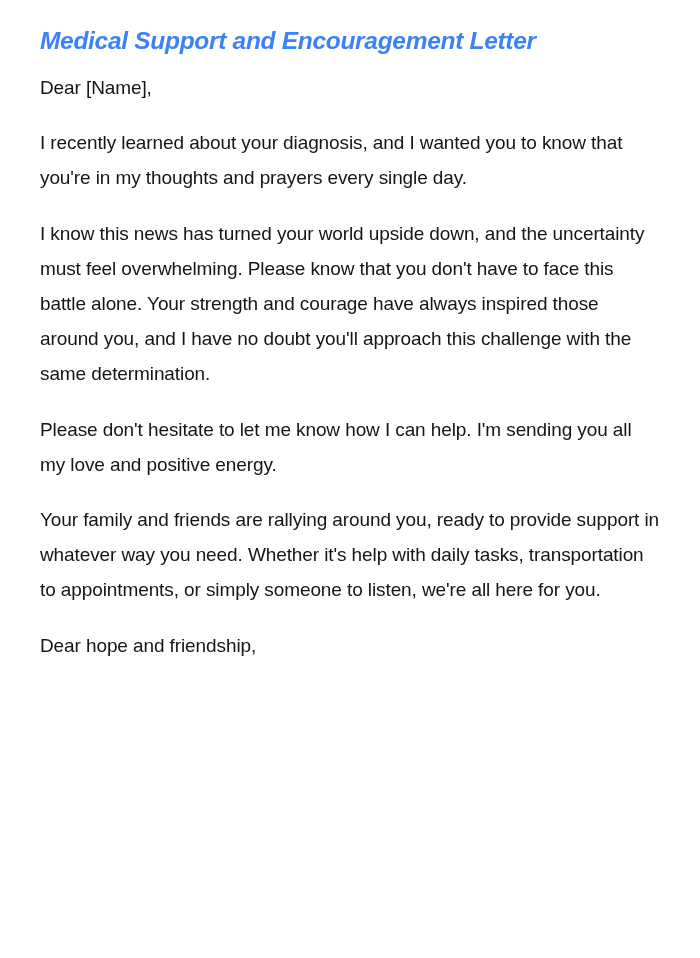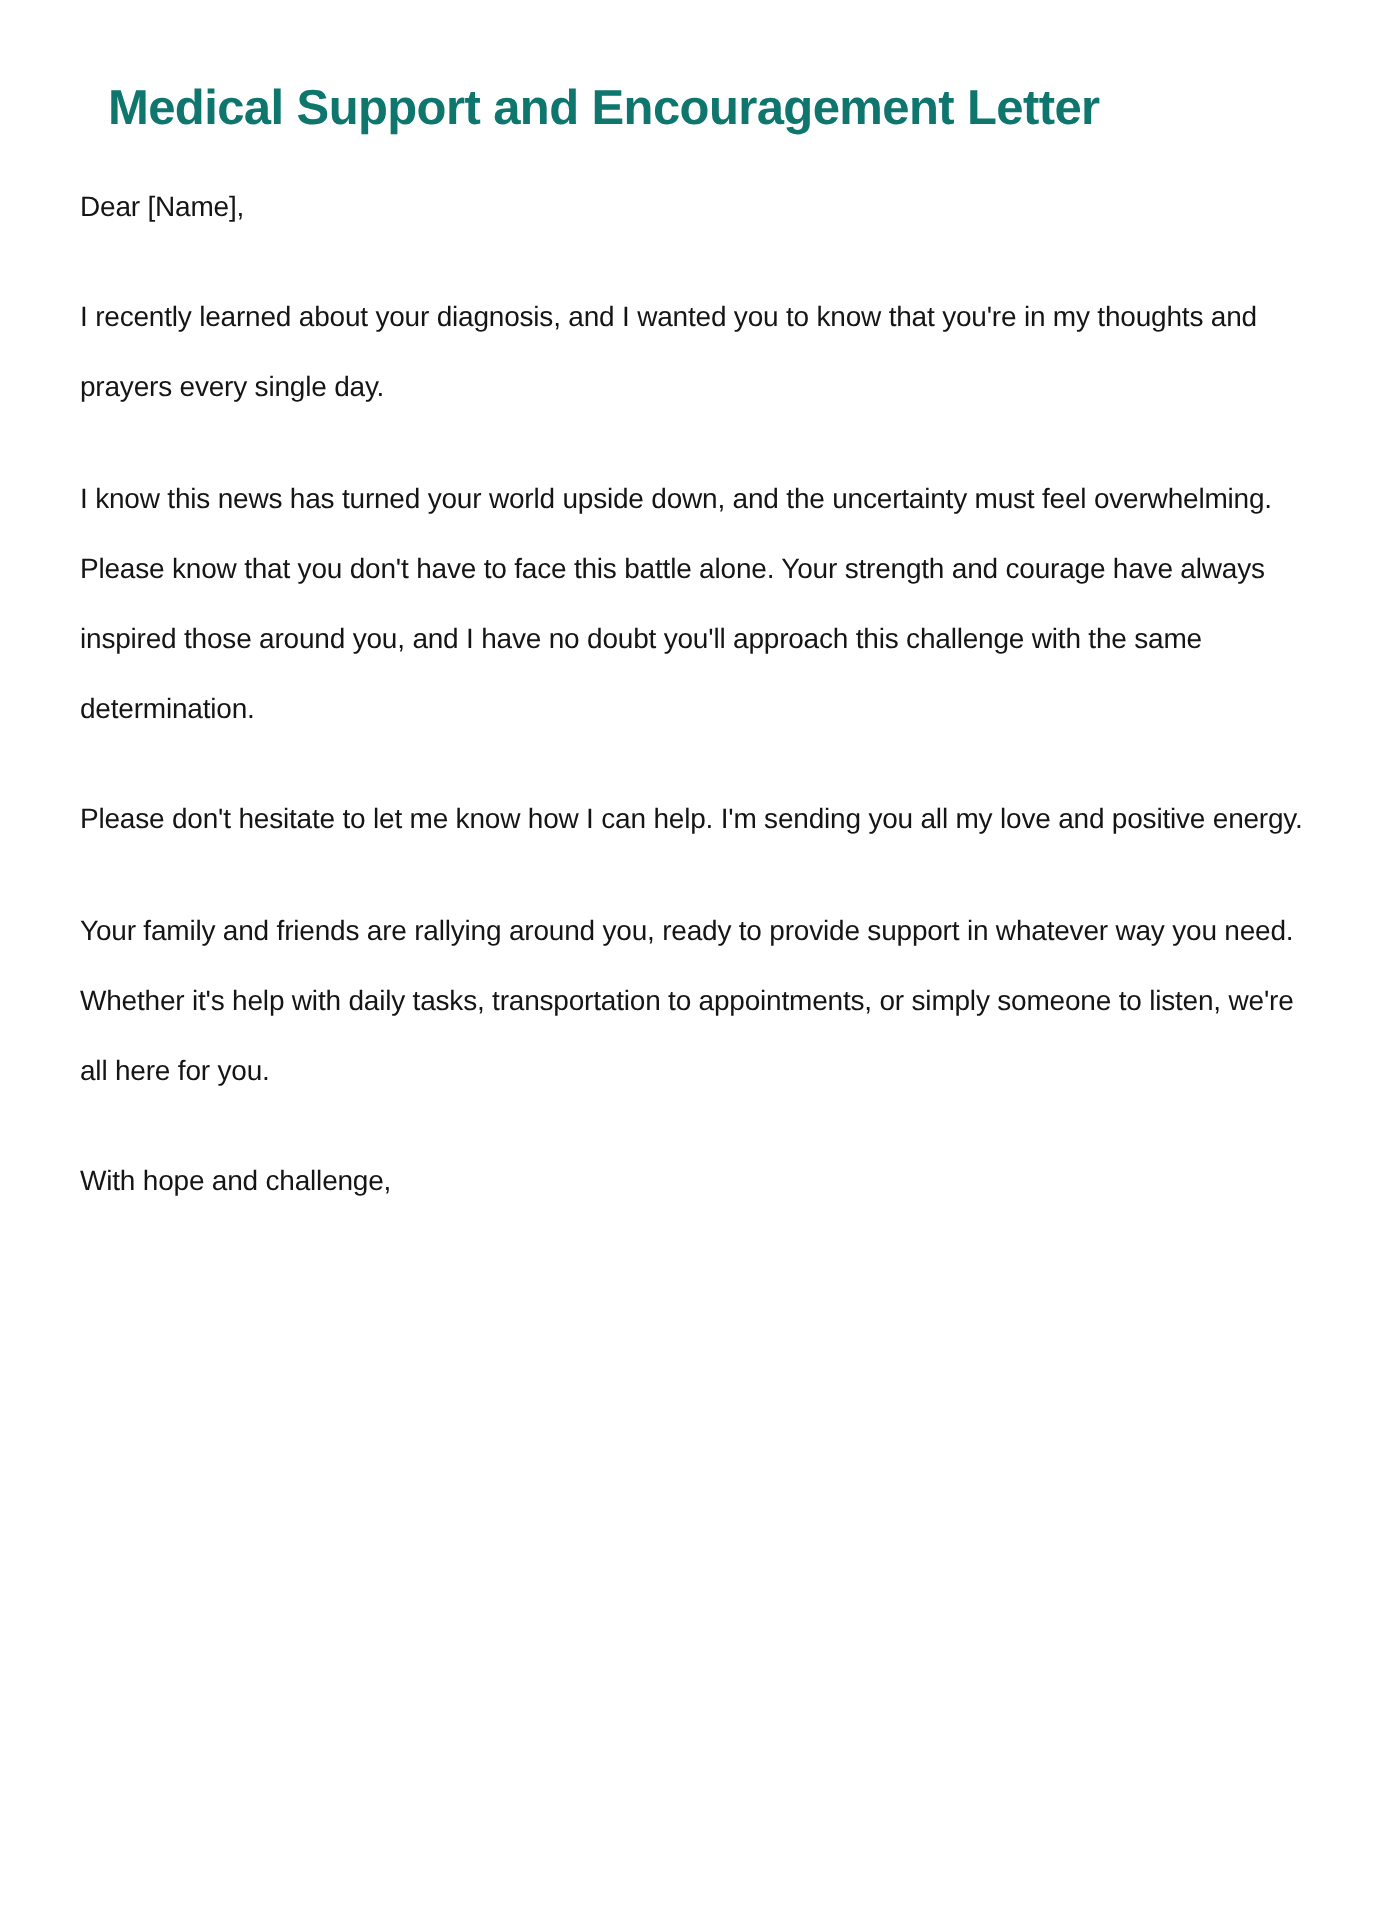--- a/index.html
+++ b/index.html
@@ -15,46 +15,47 @@
       color: #111111;
     }
     .page {
       position: relative;
       width: 700px;
       height: 958px;
       box-sizing: border-box;
       padding: 24px 40px 0 40px;
     }
     .title {
-      margin: 14px;
+      margin: 0;
       font-size: 24.5px;
       font-weight: bold;
       line-height: 34px;
       letter-spacing: -0.3px;
-      color: #0f766e;
+      color: #3b82f6;
+      font-style: italic;
     }
     .letter {
       margin-top: 12px;
     }
     .para {
       margin: 0 0 20px 0;
-      font-size: 14px;
+      font-size: 19px;
       line-height: 35.2px;
       letter-spacing: -0.1px;
       color: #151515;
     }
     .para.greeting { margin-bottom: 20px; }
   </style>
 </head>
 <body>
 
 <div class="page">
   <h1 class="title">Medical Support and Encouragement Letter</h1>
 
   <div class="letter">
     <p class="para greeting">Dear [Name],</p>
     <p class="para">I recently learned about your diagnosis, and I wanted you to know that you're in my thoughts and prayers every single day.</p>
     <p class="para">I know this news has turned your world upside down, and the uncertainty must feel overwhelming. Please know that you don't have to face this battle alone. Your strength and courage have always inspired those around you, and I have no doubt you'll approach this challenge with the same determination.</p>
     <p class="para">Please don't hesitate to let me know how I can help. I'm sending you all my love and positive energy.</p>
     <p class="para">Your family and friends are rallying around you, ready to provide support in whatever way you need. Whether it's help with daily tasks, transportation to appointments, or simply someone to listen, we're all here for you.</p>
-    <p class="para">With hope and challenge,</p>
+    <p class="para">Dear hope and friendship,</p>
   </div>
 </div>
 
 </body></html>

